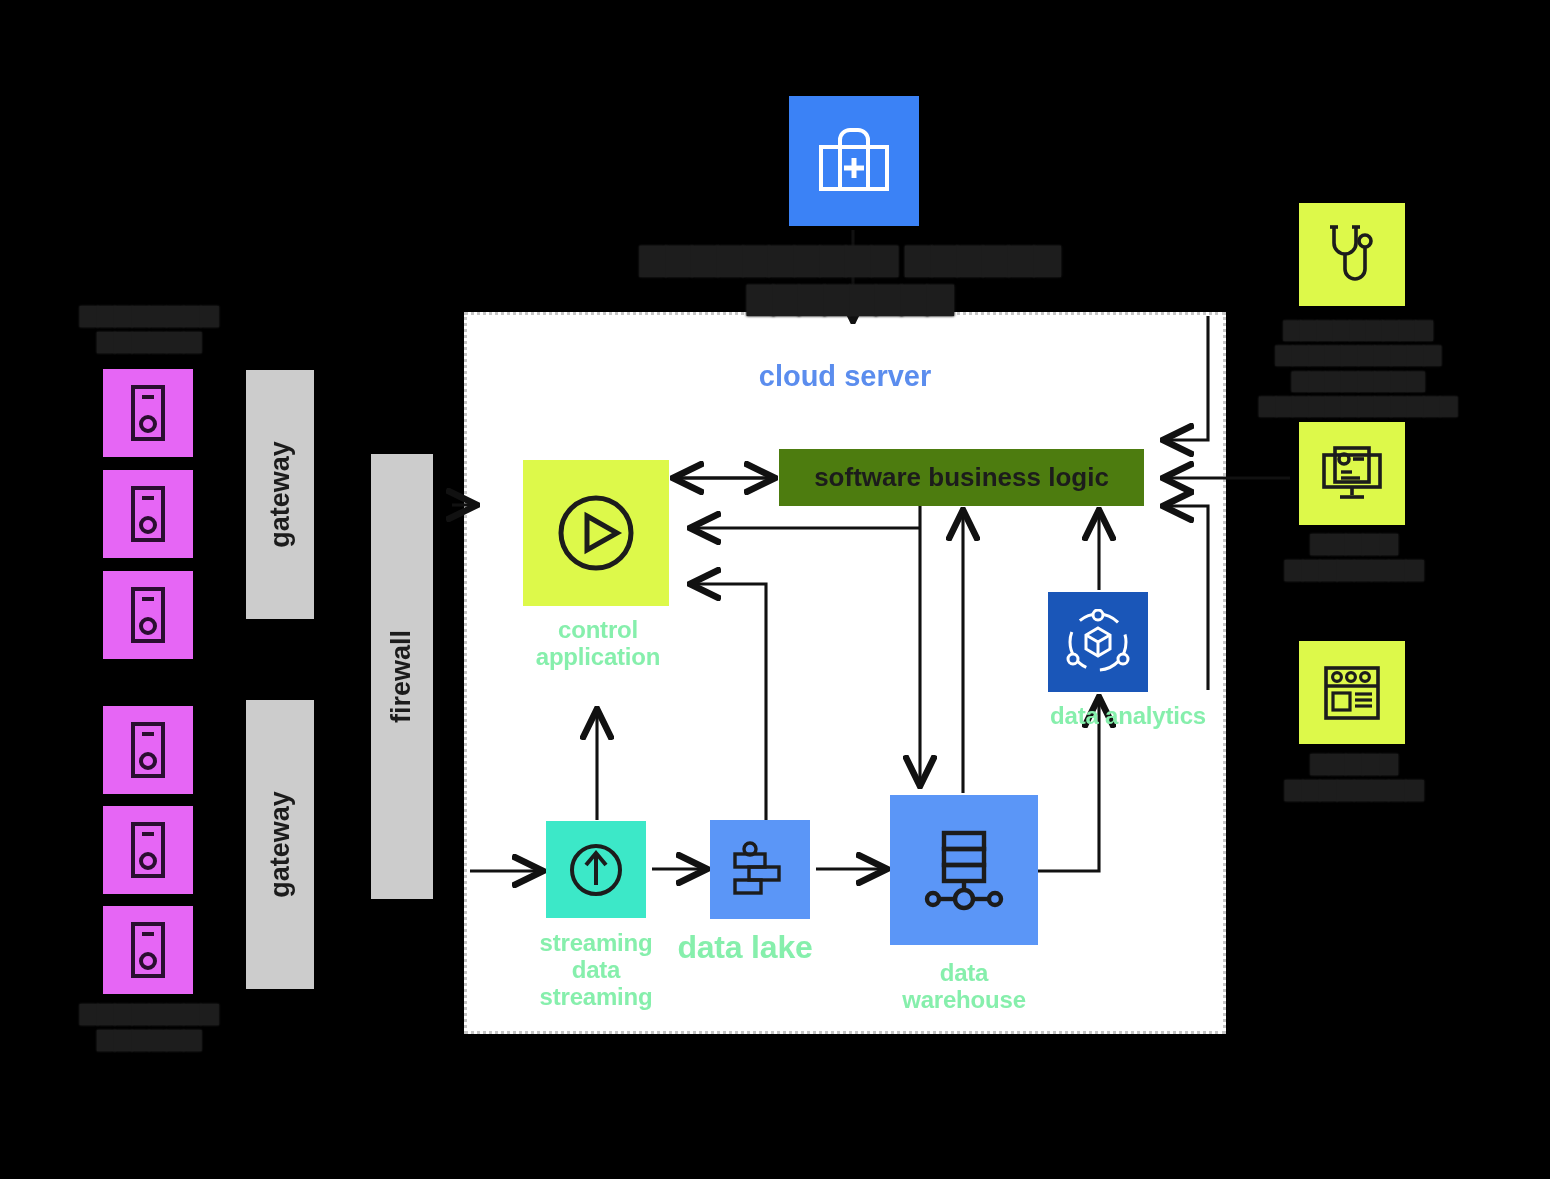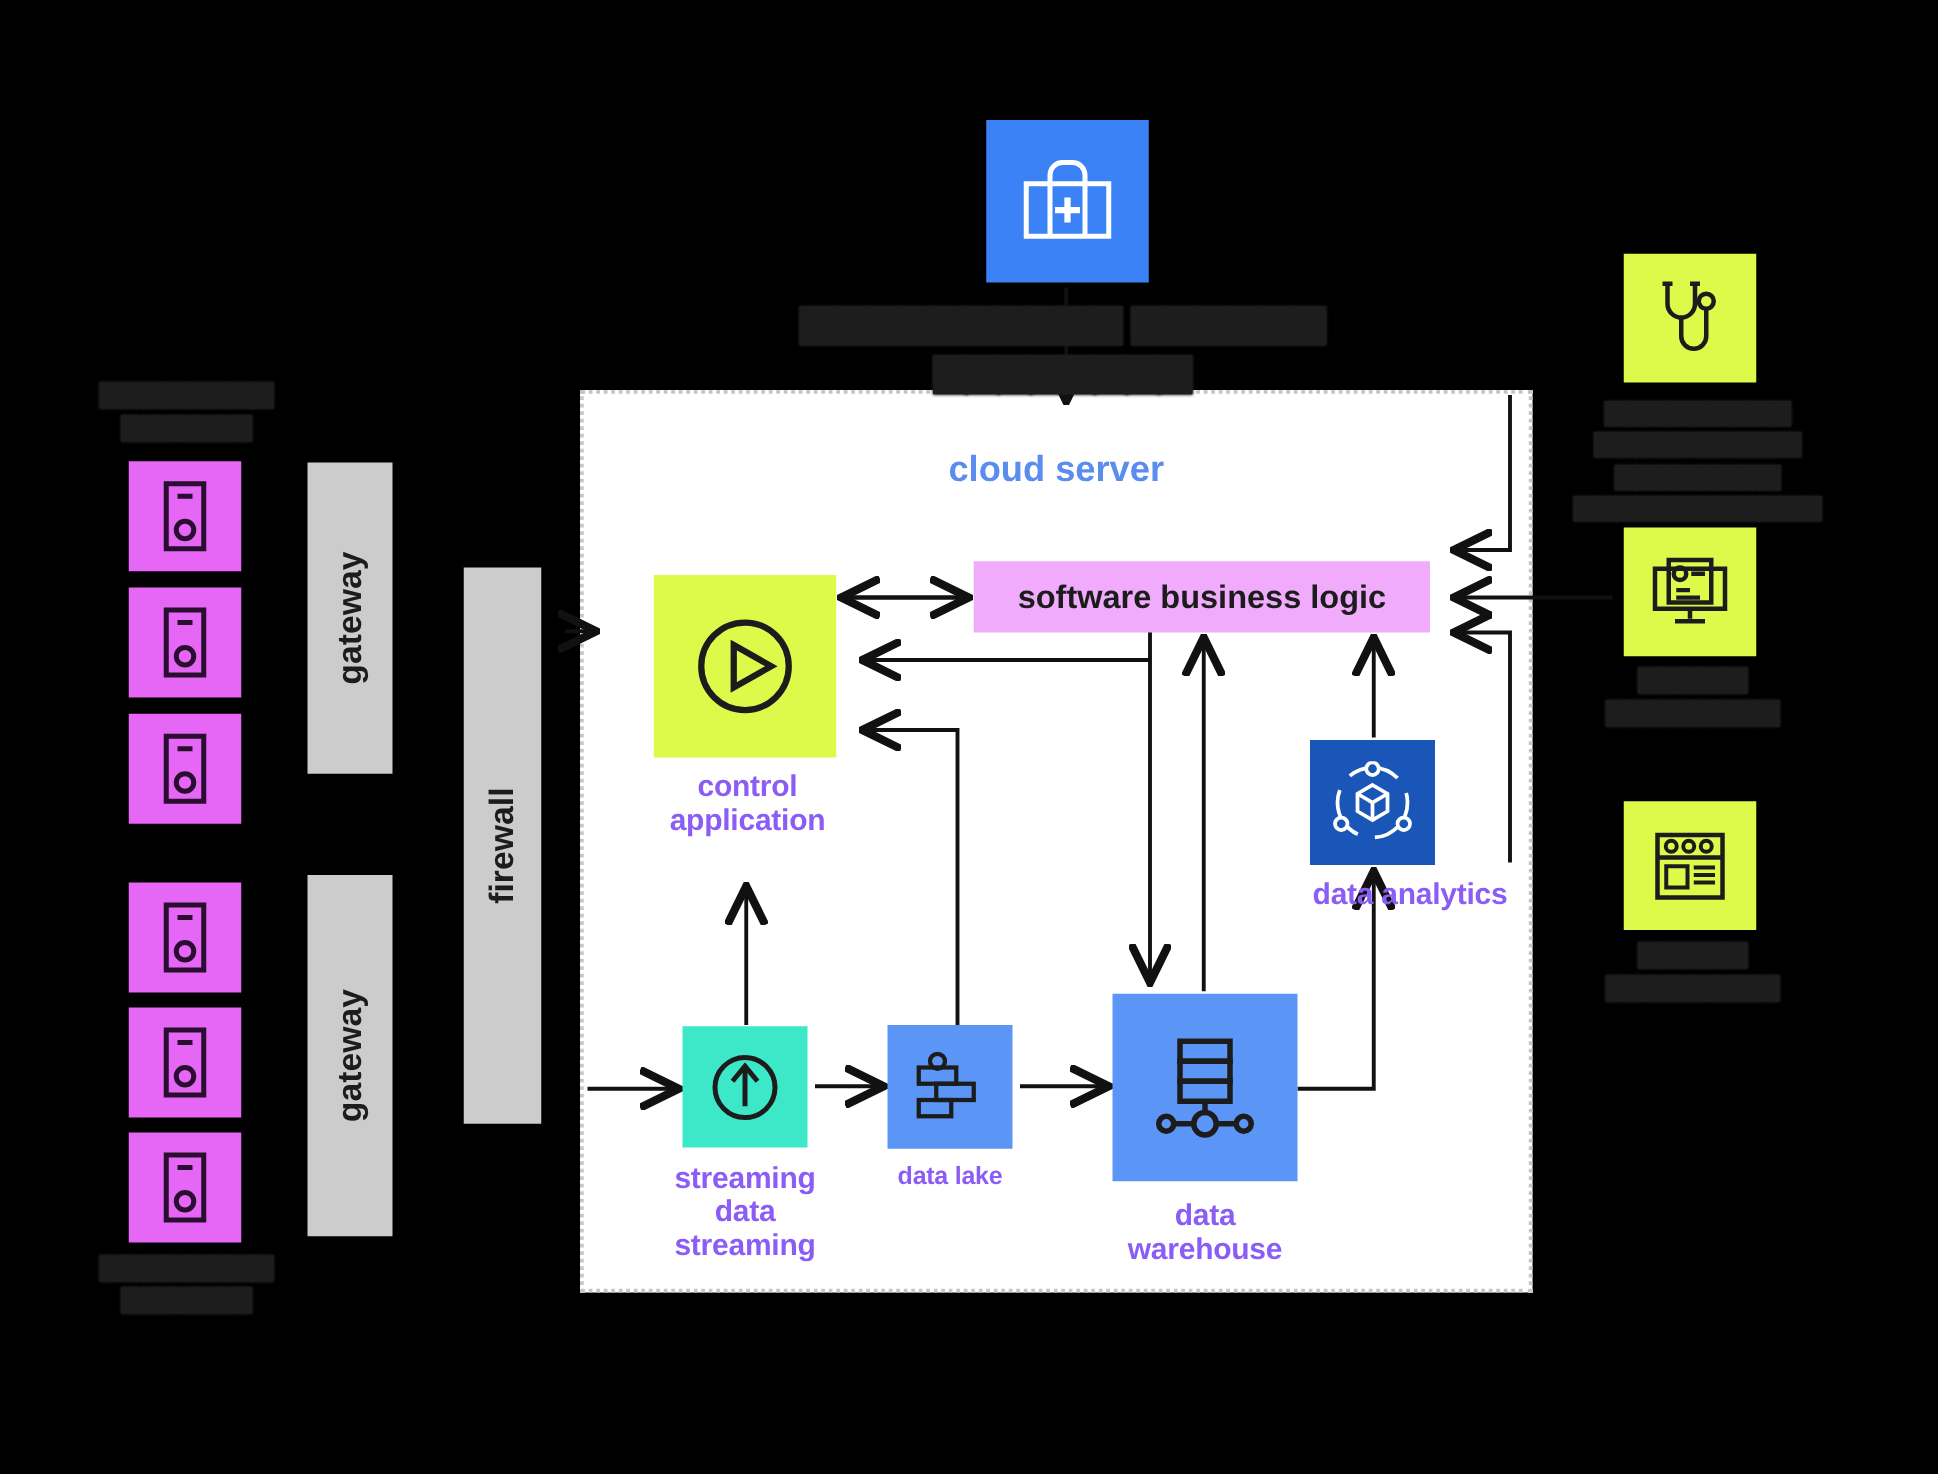--- a/index.html
+++ b/index.html
@@ -4,39 +4,39 @@
 <style>
   * { box-sizing: border-box; margin:0; padding:0; }
   html,body { background:#000; }
   body { width:1550px; height:1179px; position:relative;
          font-family:"Liberation Sans", sans-serif; overflow:hidden; }
 
   .canvas { position:absolute; inset:0; }
 
   
   .tile { position:absolute; display:flex; align-items:center; justify-content:center; }
-  .lbl  { position:absolute; color:#8b5cf6; font-weight:600; line-height:1.12;
+  .lbl  { position:absolute; color:#86efac; font-weight:600; line-height:1.12;
           text-align:center; letter-spacing:-0.2px; }
 
   
   .redacted { position:absolute; text-align:center; font-weight:800; line-height:1.15;
               color:#1d1d1d; filter:blur(0.4px);
               text-shadow:0 0 2px #1d1d1d, 0 0 3px #1d1d1d;
               letter-spacing:-0.5px; }
 
   
   .cloud-box { position:absolute; left:464px; top:312px; width:762px; height:722px;
                background:#fff; border:3px dotted #c6c6c6; }
   .cloud-title { position:absolute; left:464px; top:360px; width:762px;
                  text-align:center; color:#5b8dee; font-size:29px; font-weight:700; }
 
   
   .t-medkit   { left:789px; top:96px;  width:130px; height:130px; background:#3b82f6; }
   .t-control  { left:523px; top:460px; width:146px; height:146px; background:#ddf94a; }
-  .t-sbl      { left:779px; top:449px; width:365px; height:57px;  background:#f0abfc; }
+  .t-sbl      { left:779px; top:449px; width:365px; height:57px;  background:#4d7c0f; }
   .t-analytics{ left:1048px;top:592px; width:100px; height:100px; background:#1a56b8; }
   .t-stream   { left:546px; top:821px; width:100px; height:97px;  background:#3ce8c8; }
   .t-lake     { left:710px; top:820px; width:100px; height:99px;  background:#5b96f7; }
   .t-ware     { left:890px; top:795px; width:148px; height:150px; background:#5b96f7; }
 
   .t-dev { width:90px; height:88px; background:#e666f5; left:103px; }
   .t-dev.d1{ top:369px; } .t-dev.d2{ top:470px; } .t-dev.d3{ top:571px; }
   .t-dev.d4{ top:706px; } .t-dev.d5{ top:806px; } .t-dev.d6{ top:906px; }
 
   .t-gw { width:68px; background:#ccc; left:246px; }
@@ -48,21 +48,21 @@
                        color:#1c1c1c; font-size:27px; font-weight:600; }
 
   .t-green { width:106px; height:103px; background:#ddf94a; left:1299px; }
   .t-green.p1{ top:203px; } .t-green.p2{ top:422px; } .t-green.p3{ top:641px; }
 
   
   .sbl-text { color:#1c1c1c; font-size:26px; font-weight:700; }
   #lbl-control   { left:500px; top:617px; width:196px; font-size:24px; }
   #lbl-analytics { left:990px; top:703px; width:216px; font-size:24px;text-align:right; }
   #lbl-stream    { left:500px; top:930px; width:192px; font-size:24px; }
-  #lbl-lake      { left:680px; top:930px; width:160px; font-size:20px; }
+  #lbl-lake      { left:665px; top:930px; width:160px; font-size:32px; }
   #lbl-ware      { left:876px; top:960px; width:176px; font-size:24px; }
 
   
   #red-title  { left:590px;  top:237px; width:520px; font-size:34px; }
   #red-wear-t { left:62px;   top:300px; width:174px; font-size:23px; }
   #red-wear-b { left:62px;   top:998px; width:174px; font-size:23px; }
   #red-right1 { left:1226px; top:315px; width:264px; font-size:22px; }
   #red-right2 { left:1276px; top:528px; width:156px; font-size:23px; }
   #red-right3 { left:1276px; top:748px; width:156px; font-size:23px; }
 

